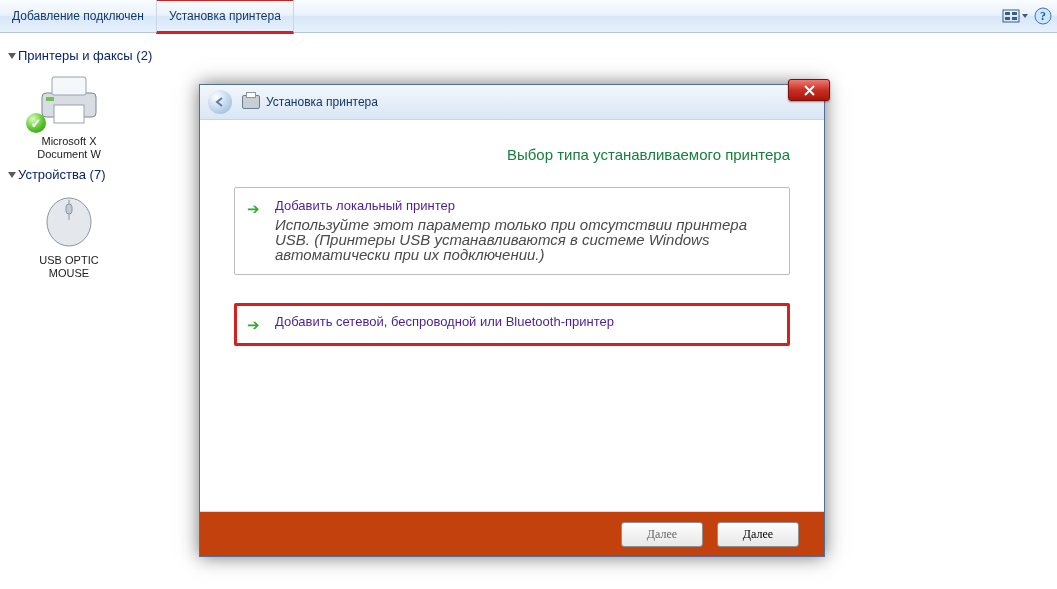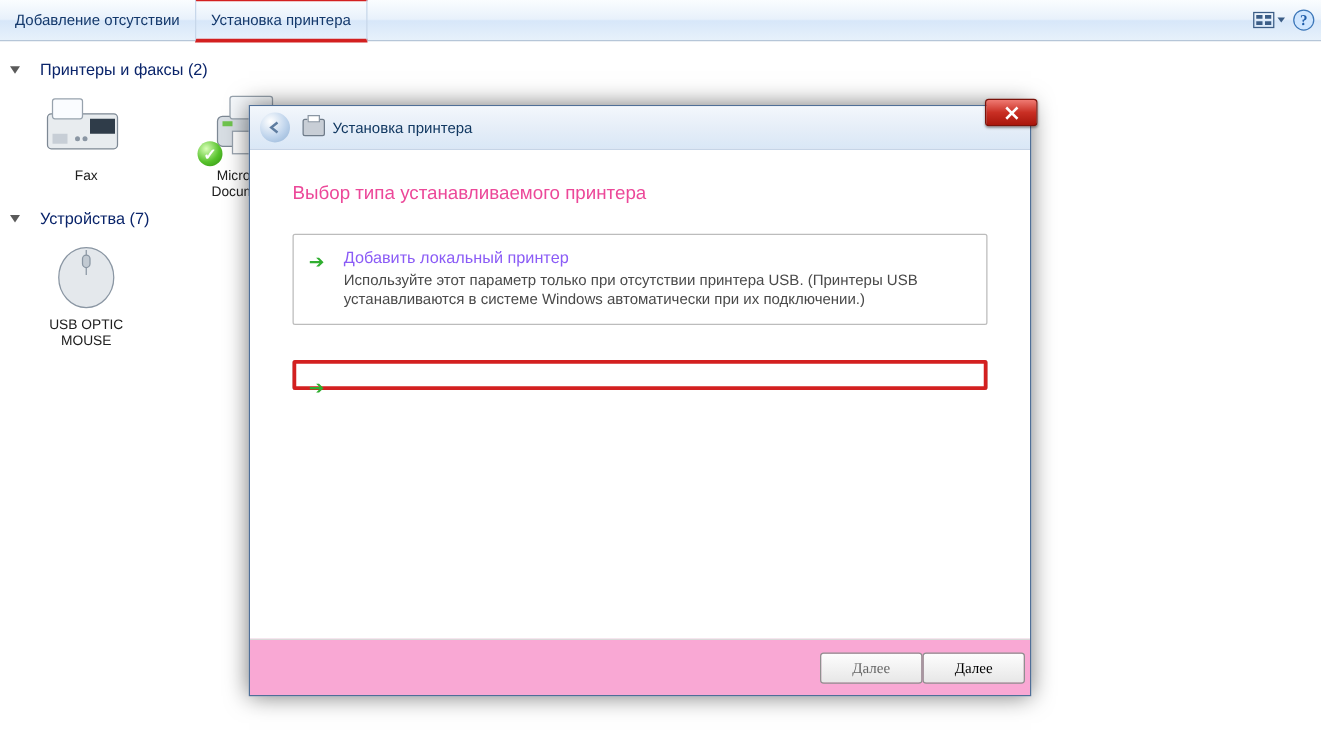--- a/index.html
+++ b/index.html
@@ -13,21 +13,21 @@
   .cmd.sep{border-left:1px solid #c7d7ea;border-right:1px solid #c7d7ea;}
   .hi2{border:3px solid #d32020;box-sizing:border-box;margin:-2px 0;}
   .cmdbar .spacer{flex:1;}
   .cmdbar .tool{width:28px;display:flex;align-items:center;justify-content:center;color:#3b5d86;}
   .tool svg{display:block;}
   .down{width:0;height:0;border-left:3px solid transparent;border-right:3px solid transparent;border-top:4px solid #3b5d86;margin-left:3px;}
 
   
   .main{position:absolute;left:0;top:32px;right:0;bottom:0;padding:12px 14px 0 8px;}
   .grp{margin-bottom:6px;}
-  .grp-head{display:flex;align-items:center;gap:16px;color:#0a246a;margin:4px 0 8px 0;font-size:13px;}
+  .grp-head{display:flex;align-items:center;gap:2px;color:#0a246a;margin:4px 0 8px 0;font-size:13px;}
   .tri{width:0;height:0;border-left:4px solid transparent;border-right:4px solid transparent;border-top:6px solid #5a5a5a;}
   .items{display:flex;gap:34px;padding-left:12px;}
   .item{width:98px;text-align:center;font-size:11px;color:#202020;}
   .item .ic{width:74px;height:58px;margin:0 auto 6px;}
   .item .lbl{line-height:13px;}
   .overlay-check{position:relative;}
   .check{position:absolute;left:-6px;bottom:-4px;width:20px;height:20px;border-radius:50%;
          background:radial-gradient(circle at 35% 30%,#d9ffb8,#57c22c 55%,#2e8f0f);display:flex;align-items:center;justify-content:center;color:#fff;font-weight:bold;font-size:13px;}
 
   
@@ -39,41 +39,41 @@
             display:flex;align-items:center;justify-content:center;color:#5f7da0;font-size:14px;}
   .dlg-title{display:flex;align-items:center;gap:6px;color:#123962;font-size:12px;}
   .mini-printer{width:16px;height:12px;background:#c8ced6;border:1px solid #6f7c8a;border-radius:2px;position:relative;}
   .mini-printer::before{content:"";position:absolute;left:3px;top:-4px;width:8px;height:4px;background:#fff;border:1px solid #8a96a3;}
   .close{position:absolute;top:-6px;right:-6px;width:40px;height:20px;border-radius:3px;
          background:linear-gradient(#ef7a72,#c92f24 50%,#a9150b);border:1px solid #7b120a;box-shadow:0 1px 2px rgba(0,0,0,.4);
          display:flex;align-items:center;justify-content:center;color:#fff;}
   .close svg{display:block;}
 
   .dlg-body{padding:26px 34px 0 34px;}
-  .dlg-h1{color:#ec4899;font-size:15px;margin:0 0 24px 0;font-weight:normal;}
+  .dlg-h1{color:#15803d;font-size:15px;margin:0 0 24px 0;font-weight:normal;text-align:right;}
   .opt{border:1px solid #bcbcbc;border-radius:2px;padding:10px 14px 12px 40px;margin-bottom:28px;position:relative;background:#fff;}
   .opt .arrow{position:absolute;left:12px;top:12px;color:#2fae2f;font-size:15px;}
-  .opt-title{color:#8b5cf6;font-size:13px;margin-bottom:4px;}
-  .opt-desc{color:#4a4a4a;font-size:12px;line-height:15px;}
+  .opt-title{color:#4c1d95;font-size:13px;margin-bottom:4px;}
+  .opt-desc{color:#4a4a4a;font-size:15px;line-height:15px;font-style:italic;}
   .hi{outline:3px solid #d32020;outline-offset:-3px;}
 
-  .dlg-foot{position:absolute;left:0;right:0;bottom:0;height:44px;background:#f9a8d4;border-top:1px solid #d9d9d9;
-            display:flex;align-items:center;justify-content:flex-end;gap:0;padding:0 4px;}
+  .dlg-foot{position:absolute;left:0;right:0;bottom:0;height:44px;background:#c2410c;border-top:1px solid #d9d9d9;
+            display:flex;align-items:center;justify-content:flex-end;gap:14px;padding:0 25px;}
   .btn{min-width:80px;height:23px;border:1px solid #8f8f8f;border-radius:3px;
        background:linear-gradient(#fdfdfd,#e7e7e7);font:12px "Segoe UI";color:#666;display:flex;align-items:center;justify-content:center;}
   .btn.enabled{color:#000;}
 
   
   svg{overflow:visible;}
 </style>
 </head>
 <body>
 
 <div class="cmdbar">
-  <div class="cmd">Добавление отсутствии</div>
+  <div class="cmd">Добавление подключен</div>
   <div class="cmd sep hi2">Установка принтера</div>
   <div class="spacer"></div>
   <div class="tool">
     <svg width="16" height="12">
       <rect x="0" y="0" width="16" height="12" fill="none" stroke="#3b5d86"></rect>
       <rect x="2" y="2" width="5" height="3" fill="#3b5d86"></rect>
       <rect x="9" y="2" width="5" height="3" fill="#3b5d86"></rect>
       <rect x="2" y="7" width="5" height="3" fill="#3b5d86"></rect>
       <rect x="9" y="7" width="5" height="3" fill="#3b5d86"></rect>
     </svg>
@@ -88,33 +88,20 @@
 </div>
 
 <div class="main">
 
   <div class="grp">
     <div class="grp-head">
       <span class="tri"></span>
       <span>Принтеры и факсы (2)</span>
     </div>
     <div class="items">
-      <div class="item">
-        <div class="ic">
-          <svg viewBox="0 0 74 58">
-            <rect x="6" y="20" width="56" height="28" rx="3" fill="#e8ecef" stroke="#7d8894"></rect>
-            <rect x="10" y="8" width="24" height="16" rx="2" fill="#fafcff" stroke="#97a2ad"></rect>
-            <rect x="40" y="24" width="20" height="12" fill="#2f3c49"></rect>
-            <rect x="10" y="36" width="12" height="8" fill="#c7ced6"></rect>
-            <circle cx="30" cy="40" r="2" fill="#8a96a3"></circle>
-              <circle cx="36" cy="40" r="2" fill="#8a96a3"></circle>
-          </svg>
-        </div>
-        <div class="lbl">Fax</div>
-      </div>
 
       <div class="item">
         <div class="ic overlay-check">
           <svg viewBox="0 0 74 58">
             <rect x="10" y="22" width="54" height="24" rx="4" fill="#d7dde3" stroke="#7d8894"></rect>
             <rect x="20" y="6" width="34" height="18" rx="2" fill="#f5f8fb" stroke="#97a2ad"></rect>
             <rect x="22" y="34" width="30" height="18" fill="#fff" stroke="#97a2ad"></rect>
             <rect x="14" y="26" width="8" height="4" fill="#6fc44e"></rect>
           </svg>
           <span class="check">✓</span>
@@ -170,20 +157,21 @@
     <h1 class="dlg-h1">Выбор типа устанавливаемого принтера</h1>
 
     <div class="opt">
       <span class="arrow">➔</span>
       <div class="opt-title">Добавить локальный принтер</div>
       <div class="opt-desc">Используйте этот параметр только при отсутствии принтера USB. (Принтеры USB устанавливаются в системе Windows автоматически при их подключении.)</div>
     </div>
 
     <div class="opt hi">
       <span class="arrow">➔</span>
+      <div class="opt-title">Добавить сетевой, беспроводной или Bluetooth-принтер</div>
     </div>
   </div>
 
   <div class="dlg-foot">
     <div class="btn">Далее</div>
     <div class="btn enabled">Далее</div>
   </div>
 </div>
 
 </body></html>

